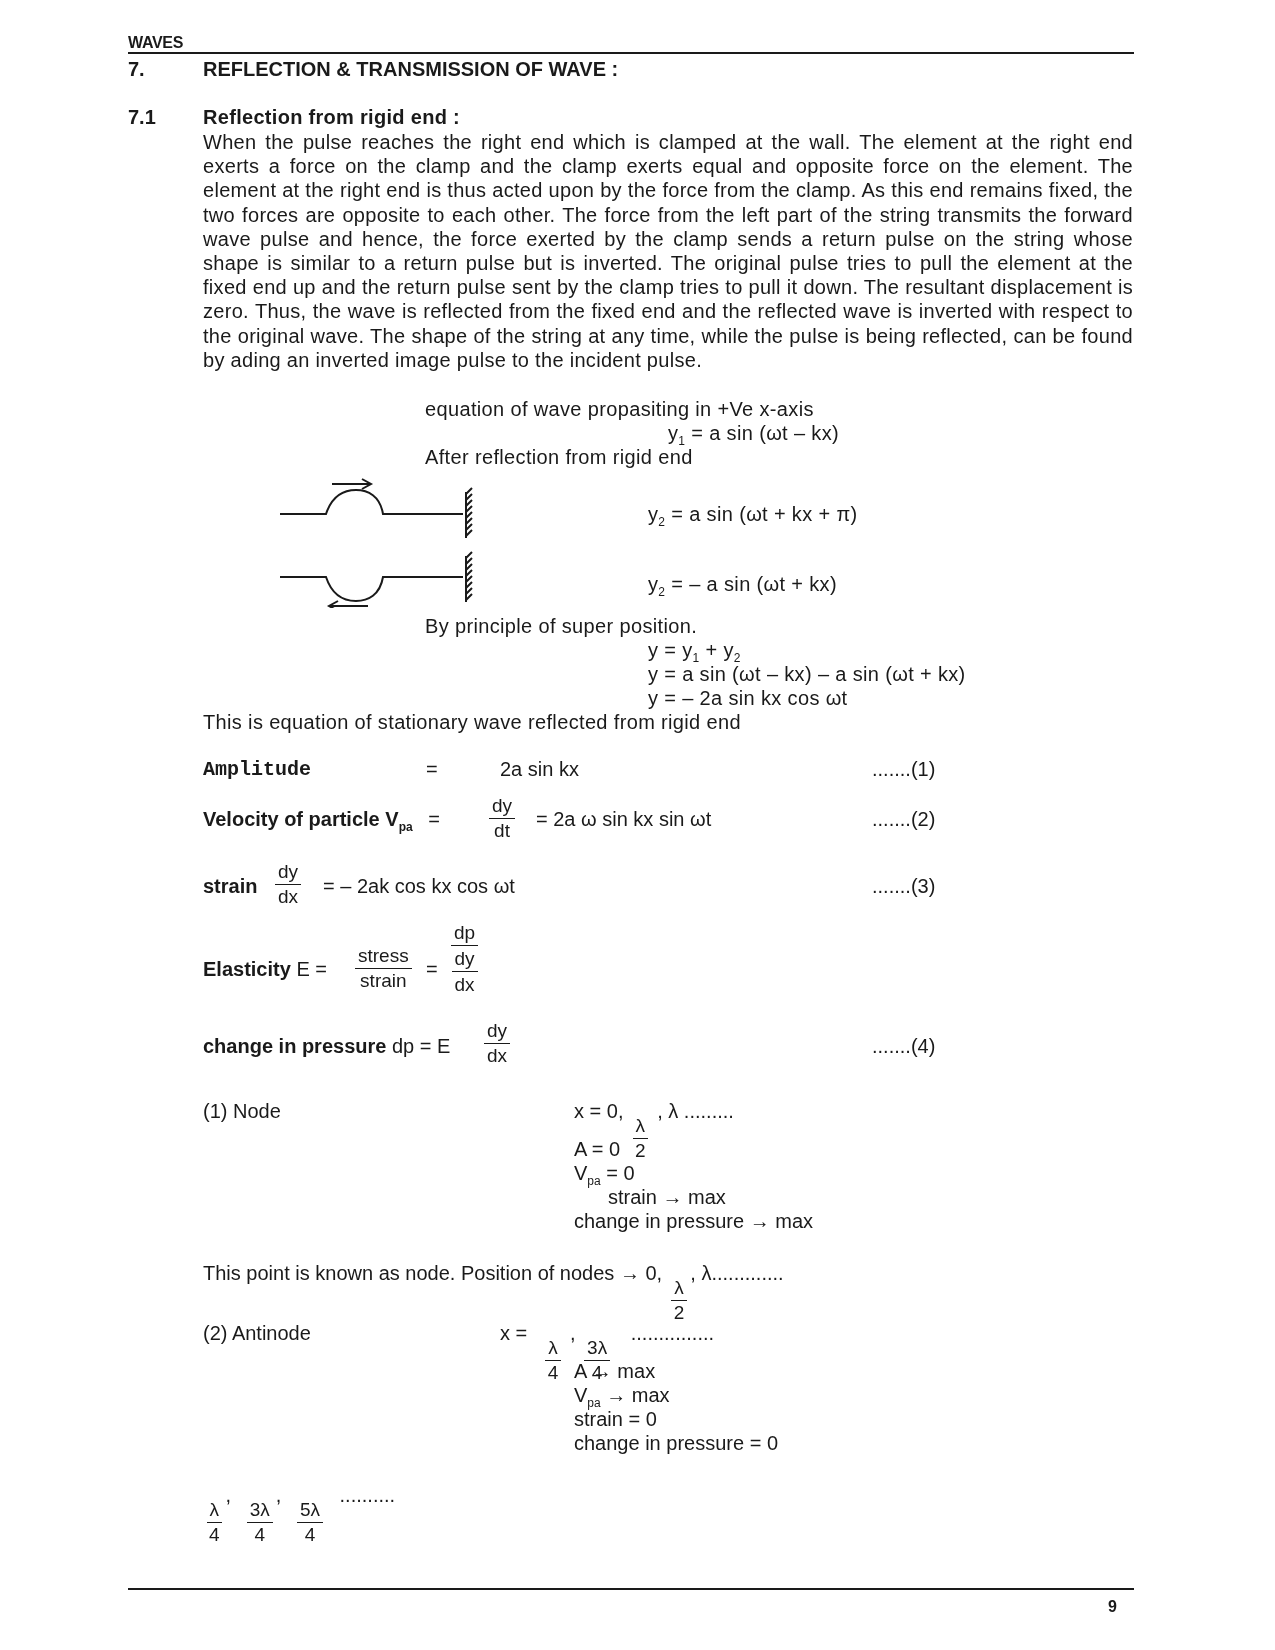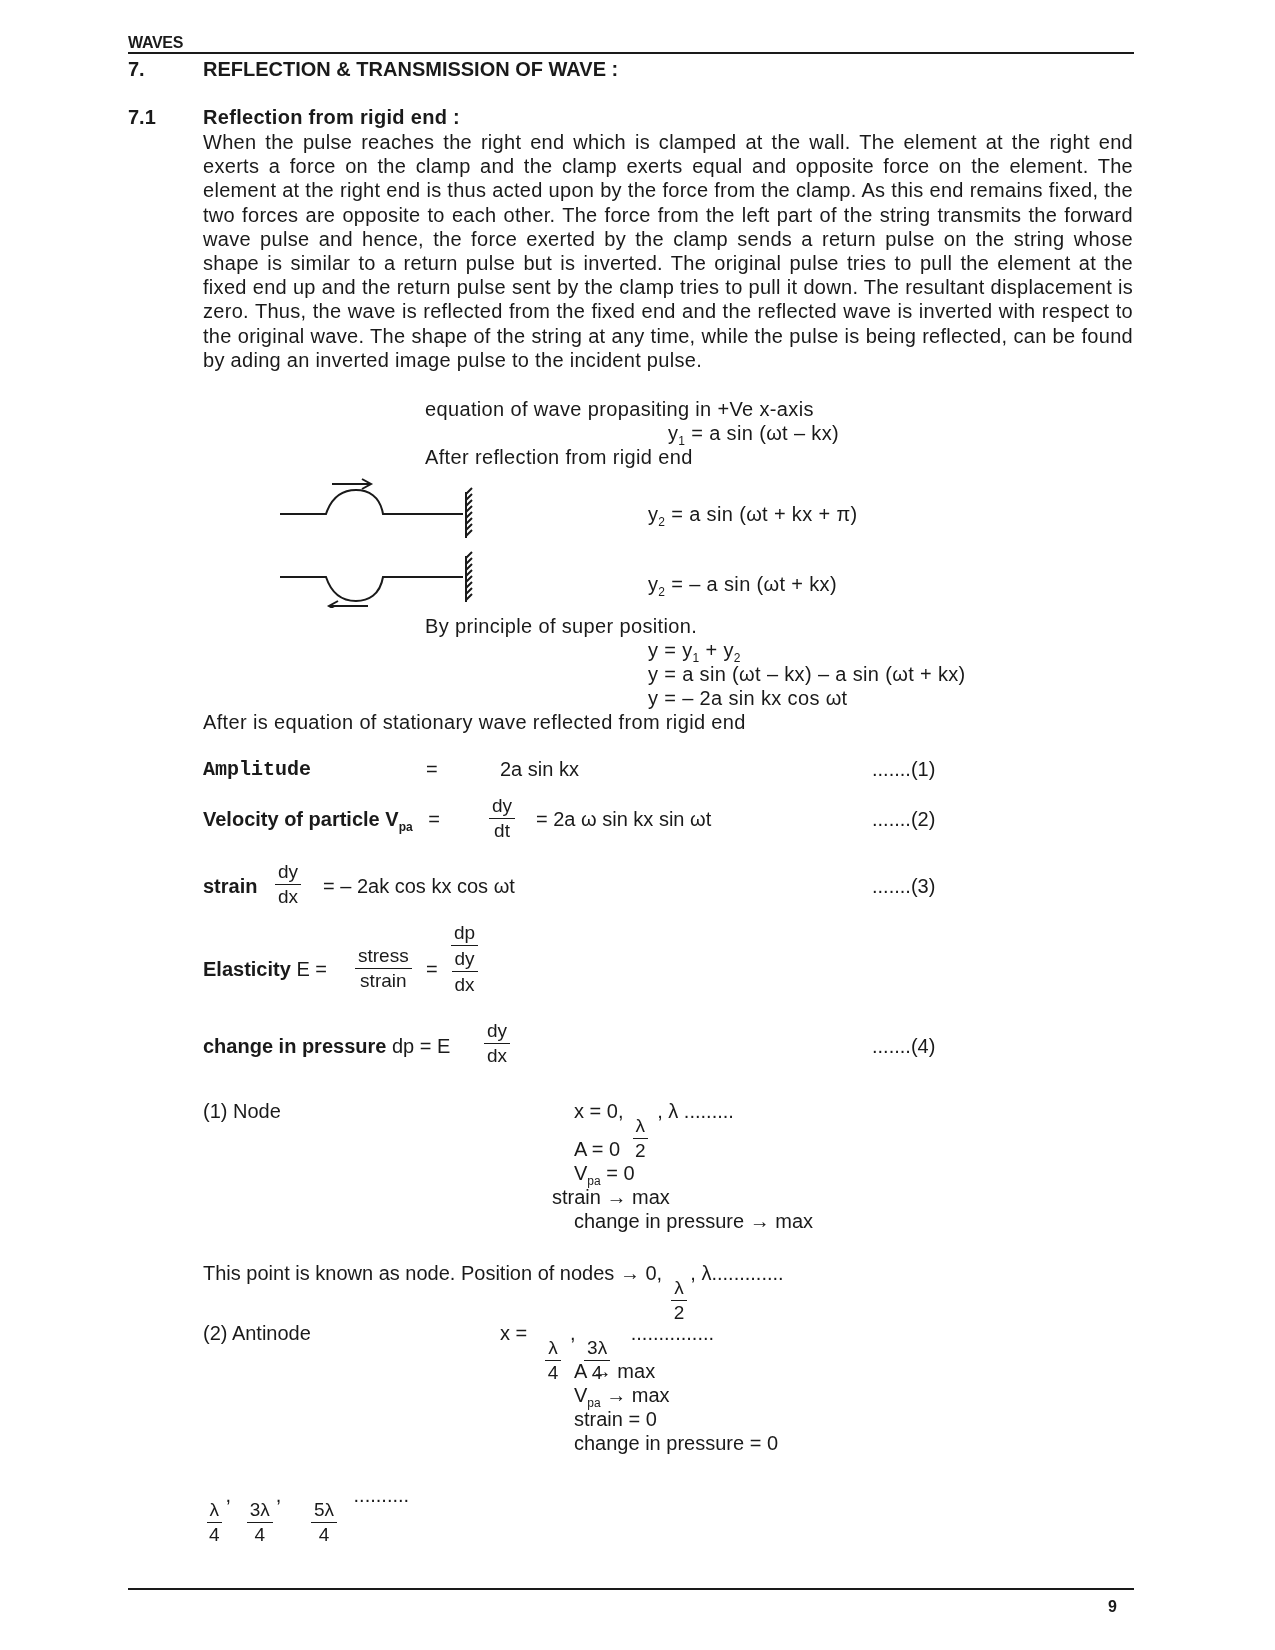--- a/index.html
+++ b/index.html
@@ -61,21 +61,21 @@
   </g>
 </svg>
 
 <div class="abs body" style="left:648px;top:502px;"><span>y</span><sub>2</sub><span> = a sin (ωt + kx + π)</span></div>
 <div class="abs body" style="left:648px;top:572px;"><span>y</span><sub>2</sub><span> = – a sin (ωt + kx)</span></div>
 
 <div class="abs body" style="left:425px;top:614px;">By principle of super position.</div>
 <div class="abs body" style="left:648px;top:638px;"><span>y = y</span><sub>1</sub><span> + y</span><sub>2</sub></div>
 <div class="abs body" style="left:648px;top:662px;">y = a sin (ωt – kx) – a sin (ωt + kx)</div>
 <div class="abs body" style="left:648px;top:686px;">y = – 2a sin kx cos ωt</div>
-<div class="abs body" style="left:203px;top:710px;">After is equation of stationary wave reflected from rigid end</div>
+<div class="abs body" style="left:203px;top:710px;">This is equation of stationary wave reflected from rigid end</div>
 
 <div class="abs t b" style="left:203px;top:758px;font-family:Liberation Mono, monospace;">Amplitude</div>
 <div class="abs t" style="left:426px;top:758px;">=</div>
 <div class="abs t" style="left:500px;top:758px;">2a sin kx</div>
 <div class="abs t" style="left:872px;top:758px;">.......(1)</div>
 
 <div class="abs t" style="left:203px;top:808px;">
   <span class="b">Velocity of particle V</span><sub class="b">pa</sub>
   <span style="margin-left:10px;">=</span>
 </div>
@@ -127,21 +127,21 @@
 <div class="abs t" style="left:574px;top:1100px;">
   <span>x = 0,</span>
   <span class="frac" style="vertical-align:-14px;">
       <span class="n">λ</span>
       <span class="d">2</span>
     </span>
   <span>,  λ .........</span>
 </div>
 <div class="abs t" style="left:574px;top:1138px;">A = 0</div>
 <div class="abs t" style="left:574px;top:1162px;"><span>V</span><sub>pa</sub> <span>= 0</span></div>
-<div class="abs t" style="left:552px;top:1186px;">strain  →  max</div>
+<div class="abs t" style="left:608px;top:1186px;">strain  →  max</div>
 <div class="abs t" style="left:574px;top:1210px;">change in pressure → max</div>
 
 <div class="abs t" style="left:203px;top:1262px;">
   <span>This point is known as node. Position of nodes → 0,</span>
   <span class="frac" style="vertical-align:-14px;">
       <span class="n">λ</span>
       <span class="d">2</span>
     </span><span>, λ.............</span>
 </div>
 
@@ -166,21 +166,21 @@
 
 <div class="abs t" style="left:203px;top:1484px;">
   <span class="frac" style="vertical-align:-14px;">
       <span class="n">λ</span>
       <span class="d">4</span>
     </span>,
   <span class="frac" style="vertical-align:-14px;margin-left:10px;">
       <span class="n">3λ</span>
       <span class="d">4</span>
     </span>,
-  <span class="frac" style="vertical-align:-14px;margin-left:24px;">
+  <span class="frac" style="vertical-align:-14px;margin-left:10px;">
       <span class="n">5λ</span>
       <span class="d">4</span>
     </span>
   <span style="margin-left:8px;">..........</span>
 </div>
 
 <div class="rule" style="left:128px;top:1588px;width:1006px;height:2px;"></div>
 <div class="abs pg" style="left:1108px;top:1598px;">9</div>
 
 </body></html>

